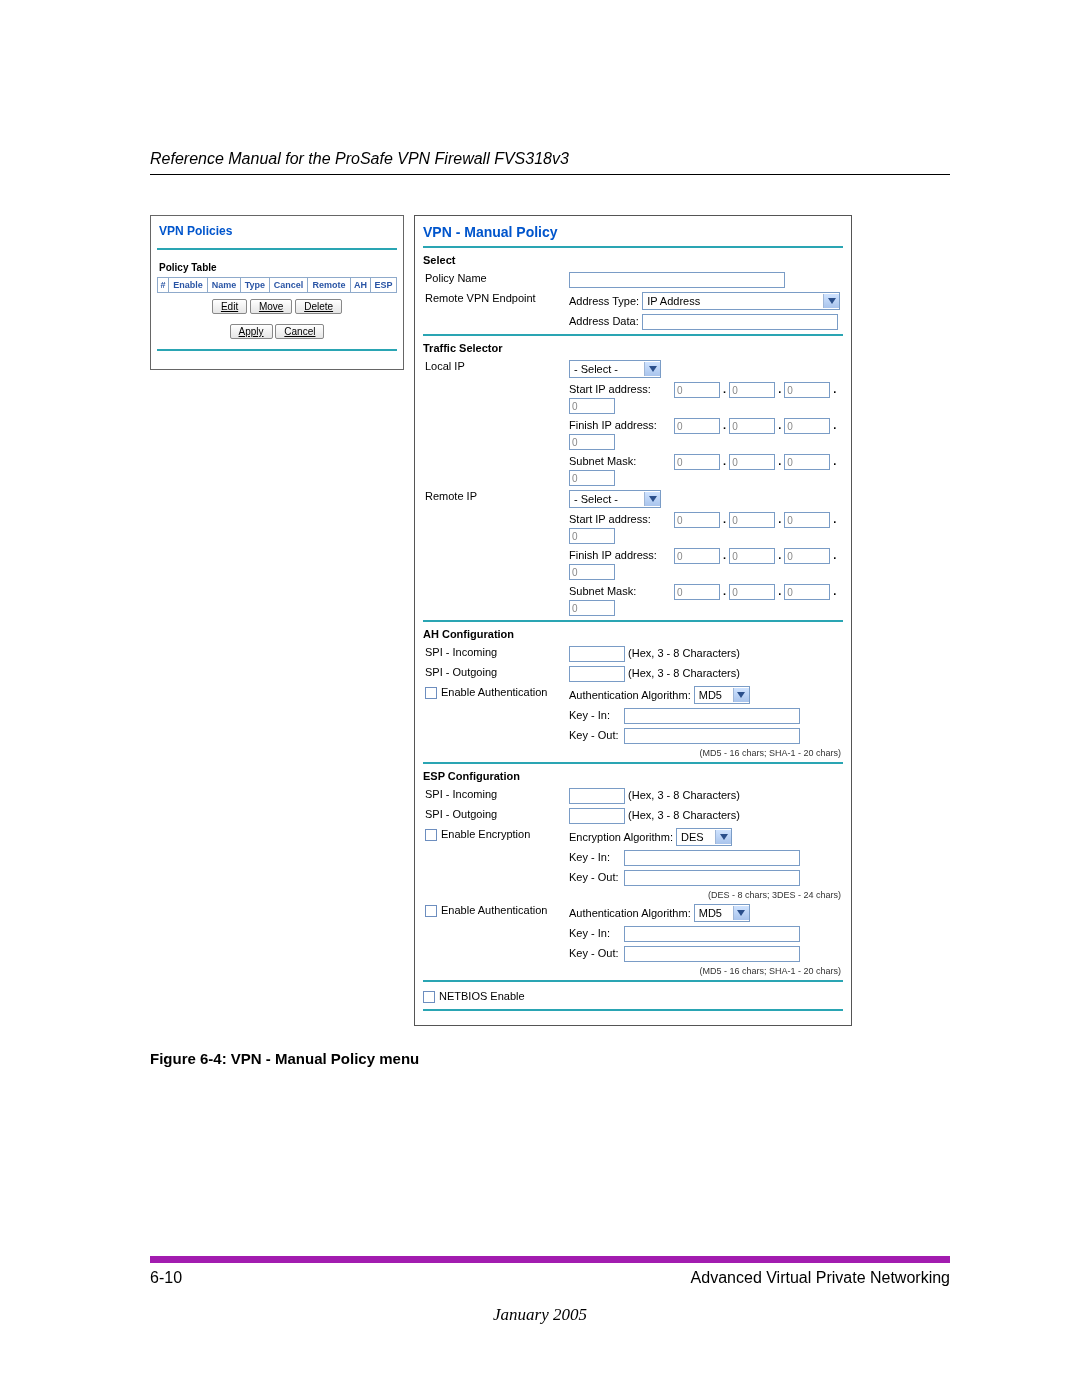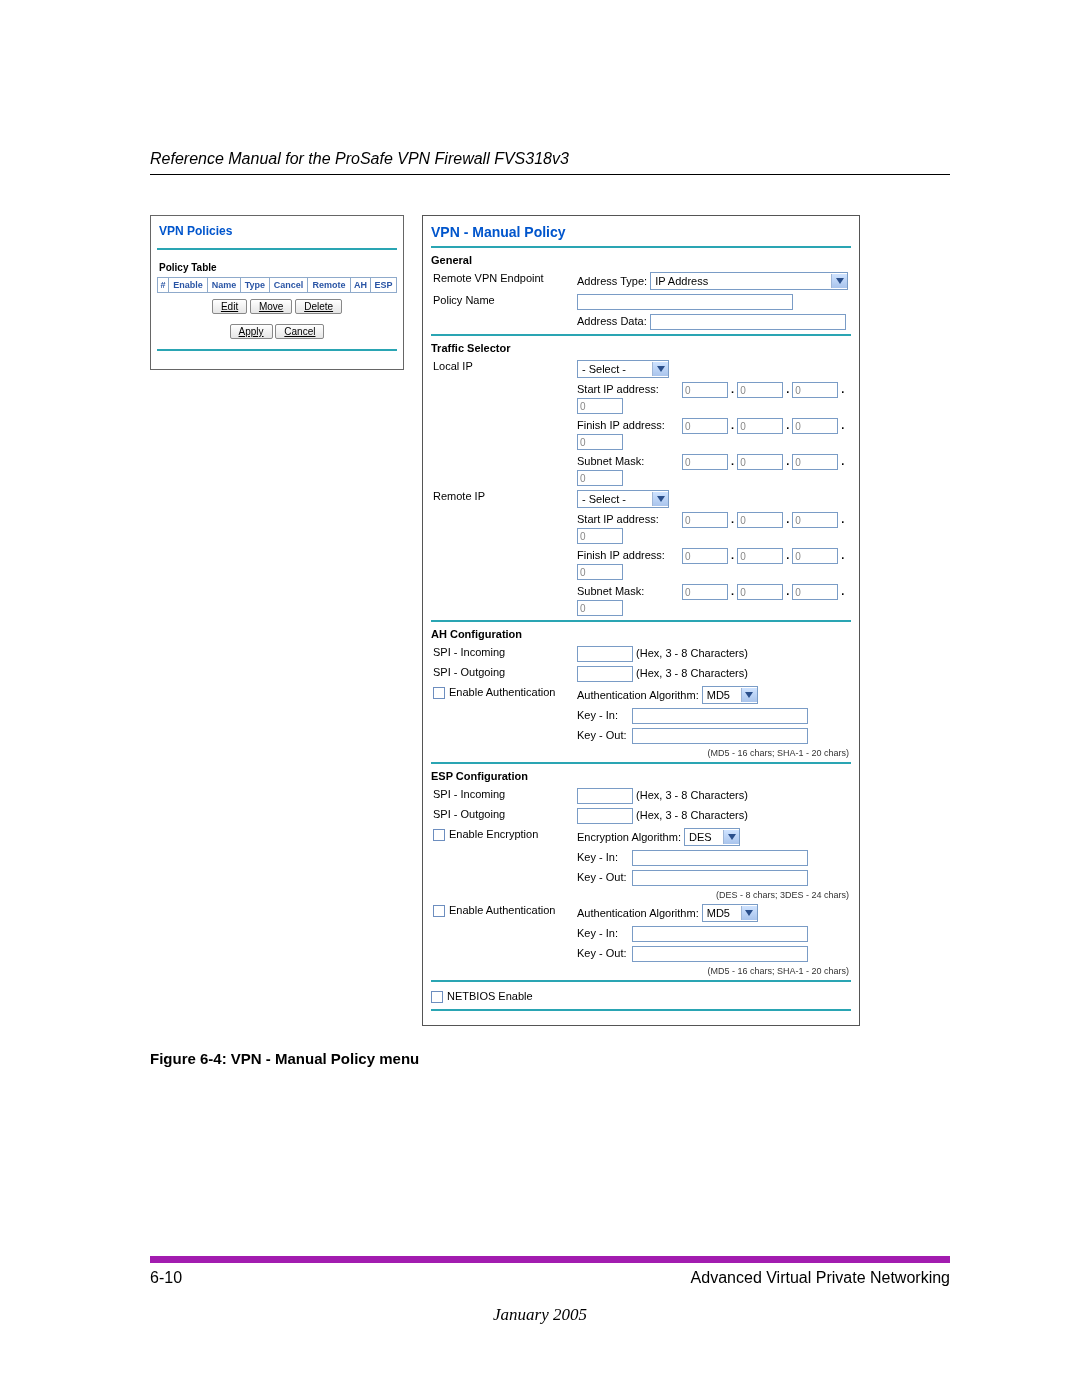--- a/index.html
+++ b/index.html
@@ -49,21 +49,21 @@
     text-align: center;
     font-family: "Times New Roman", serif;
     font-style: italic;
     font-size: 17px;
   }
 
   
   .figure {
     display: flex;
     align-items: flex-start;
-    gap: 18px;
+    gap: 10px;
   }
 
   
   .panel-left {
     width: 240px;
     border: 1px solid #666;
     background: #fff;
     padding: 6px 6px 12px 6px;
     font-size: 10px;
     color: #000;
@@ -264,42 +264,42 @@
       </div>
 
       <hr class="divider-teal">
 
     </div>
 
     <div class="panel-right">
       <div class="panel-title2">VPN - Manual Policy</div>
       <hr class="teal-line">
 
-      <div class="sec-head">General</div>
+      <div class="sec-head">Select</div>
       <table class="form">
         <tbody>
             <tr>
+          <td class="lbl">Policy Name</td>
+          <td class="ctl"><span class="inp wide"></span></td>
+        </tr>
+        <tr>
           <td class="lbl">Remote VPN Endpoint</td>
           <td class="ctl">
             <span>Address Type:</span>
             <span class="sel" style="width:196px; justify-content:space-between;">
               <span class="sel-text">IP Address</span>
               <span class="sel-btn">
                 <svg viewBox="0 0 8 6">
                       <polygon points="0,0 8,0 4,6" fill="#2a4f8b"></polygon>
                     </svg>
               </span>
             </span>
           </td>
         </tr>
         <tr>
-          <td class="lbl">Policy Name</td>
-          <td class="ctl"><span class="inp wide"></span></td>
-        </tr>
-        <tr>
           <td class="lbl"></td>
           <td class="ctl">
             <span>Address Data:</span>
             <span class="inp" style="width:190px;"></span>
           </td>
         </tr>
       </tbody>
         </table>
       <hr class="teal-line">
 

